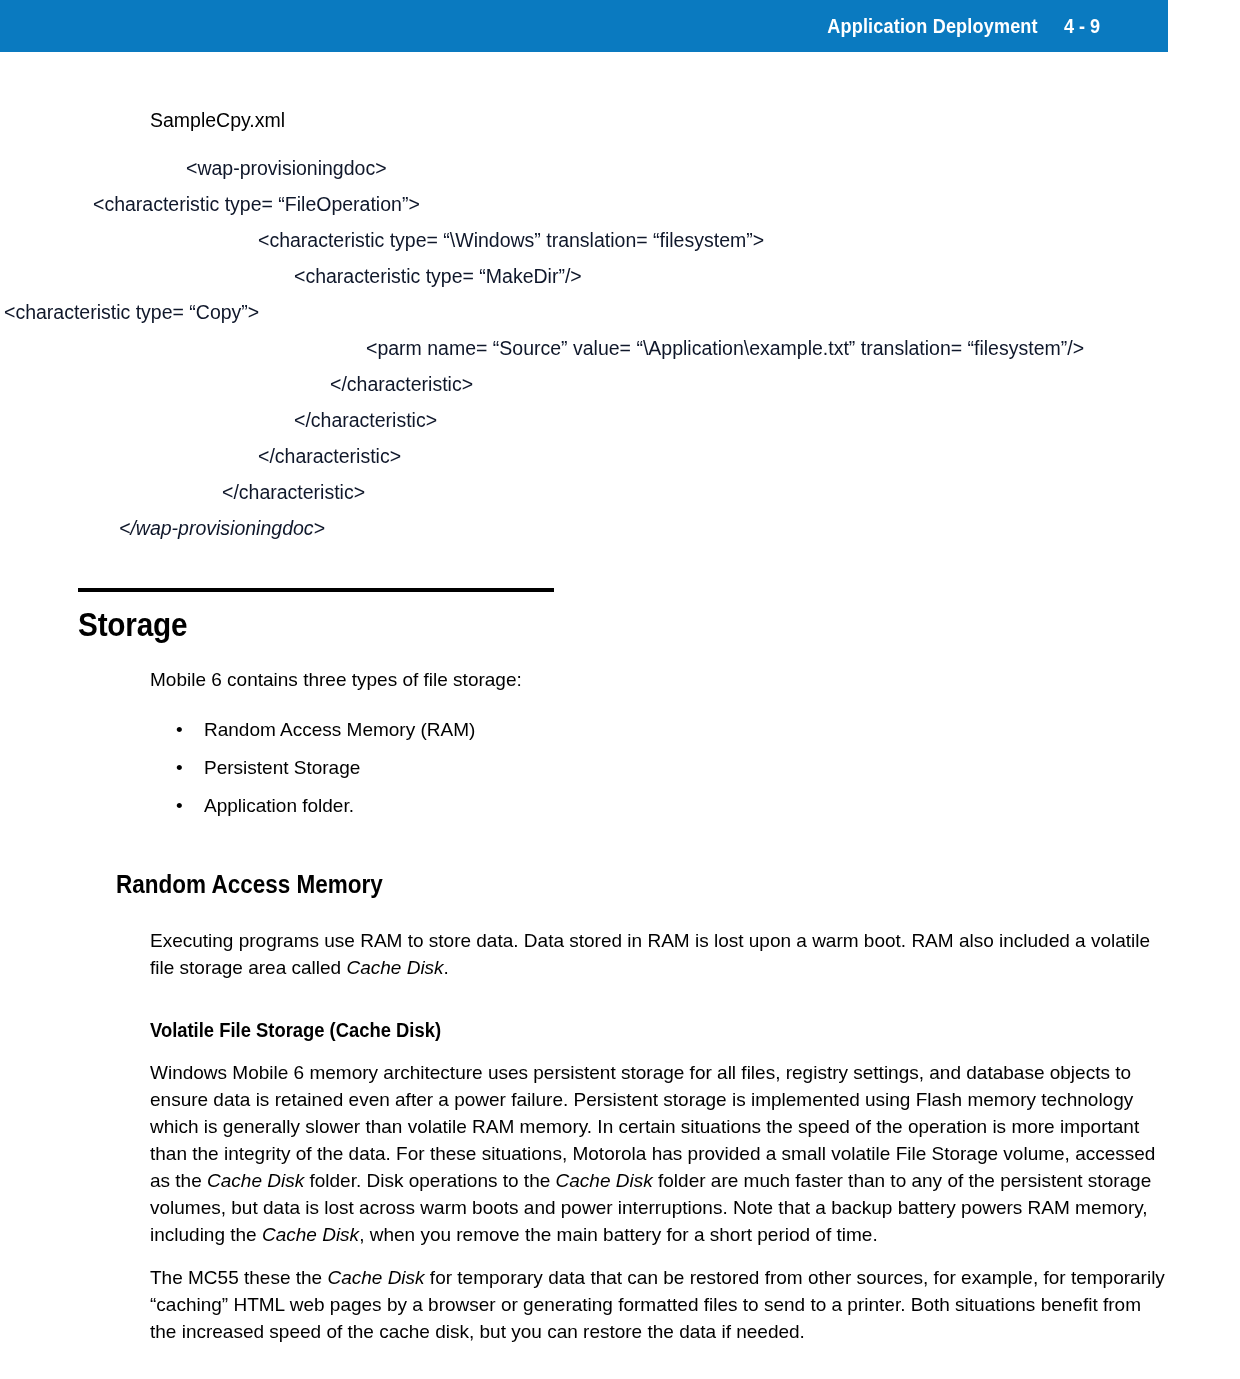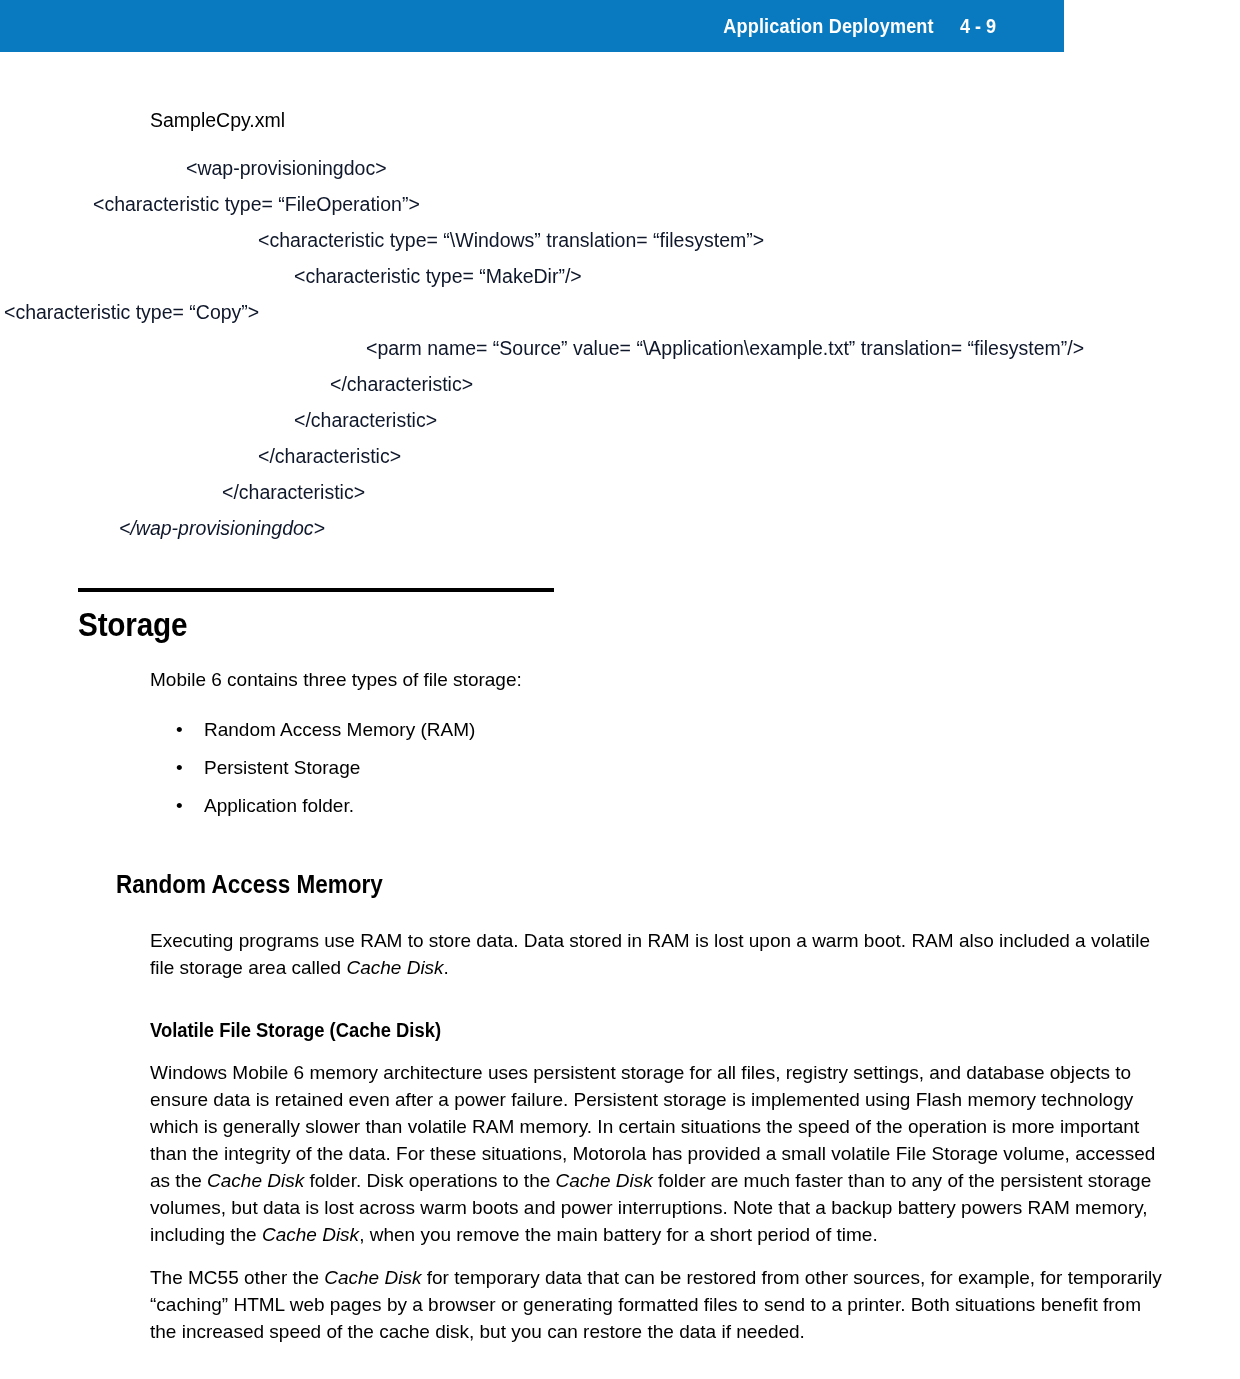--- a/index.html
+++ b/index.html
@@ -14,21 +14,21 @@
     font-family: "Liberation Sans", sans-serif;
     color: #000000;
     overflow: hidden;
   }
 
   
   .header-bar {
     position: absolute;
     left: 0;
     top: 0;
-    width: 1064px;
+    width: 1168px;
     height: 52px;
     background: #0a7ac0;
     display: flex;
     align-items: center;
     justify-content: flex-end;
   }
   .header-title {
     color: #ffffff;
     font-family: "Liberation Sans Narrow", "Liberation Sans", sans-serif;
     font-weight: bold;
@@ -190,15 +190,15 @@
       <li><span class="bullet-dot">•</span><span>Application folder.</span></li>
     </ul>
 
   <h2 class="sub-title">Random Access Memory</h2>
   <p class="body-text tight"><span>Executing programs use RAM to store data. Data stored in RAM is lost upon a warm boot. RAM also included a volatile file storage area called </span><em class="term">Cache Disk</em><span>.</span></p>
 
   <h3 class="sub-sub-title">Volatile File Storage (Cache Disk)</h3>
 
   <p class="body-text"><span>Windows Mobile 6 memory architecture uses persistent storage for all files, registry settings, and database objects to ensure data is retained even after a power failure. Persistent storage is implemented using Flash memory technology which is generally slower than volatile RAM memory. In certain situations the speed of the operation is more important than the integrity of the data. For these situations, Motorola has provided a small volatile File Storage volume, accessed as the </span><em class="term">Cache Disk</em><span> folder. Disk operations to the </span><em class="term">Cache Disk</em><span> folder are much faster than to any of the persistent storage volumes, but data is lost across warm boots and power interruptions. Note that a backup battery powers RAM memory, including the </span><em class="term">Cache Disk</em><span>, when you remove the main battery for a short period of time.</span></p>
 
-  <p class="body-text"><span>The MC55 other the </span><em class="term">Cache Disk</em><span> for temporary data that can be restored from other sources, for example, for temporarily “caching” HTML web pages by a browser or generating formatted files to send to a printer. Both situations benefit from the increased speed of the cache disk, but you can restore the data if needed.</span></p>
+  <p class="body-text"><span>The MC55 these the </span><em class="term">Cache Disk</em><span> for temporary data that can be restored from other sources, for example, for temporarily “caching” HTML web pages by a browser or generating formatted files to send to a printer. Both situations benefit from the increased speed of the cache disk, but you can restore the data if needed.</span></p>
 
 </div>
 
 </body></html>

